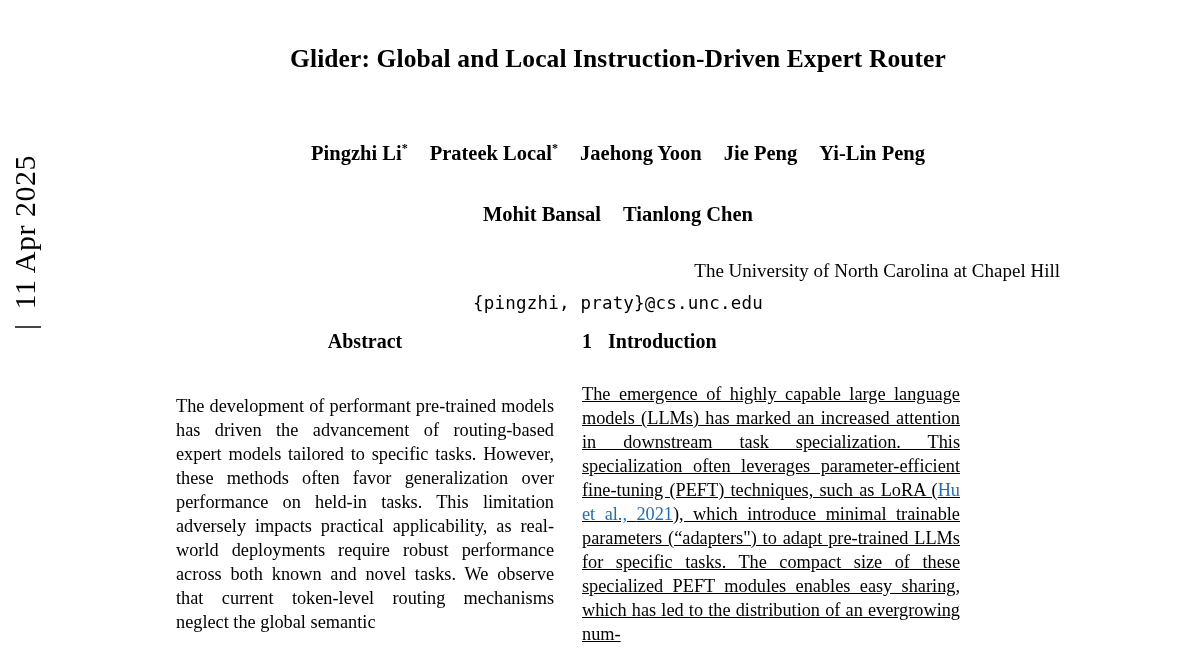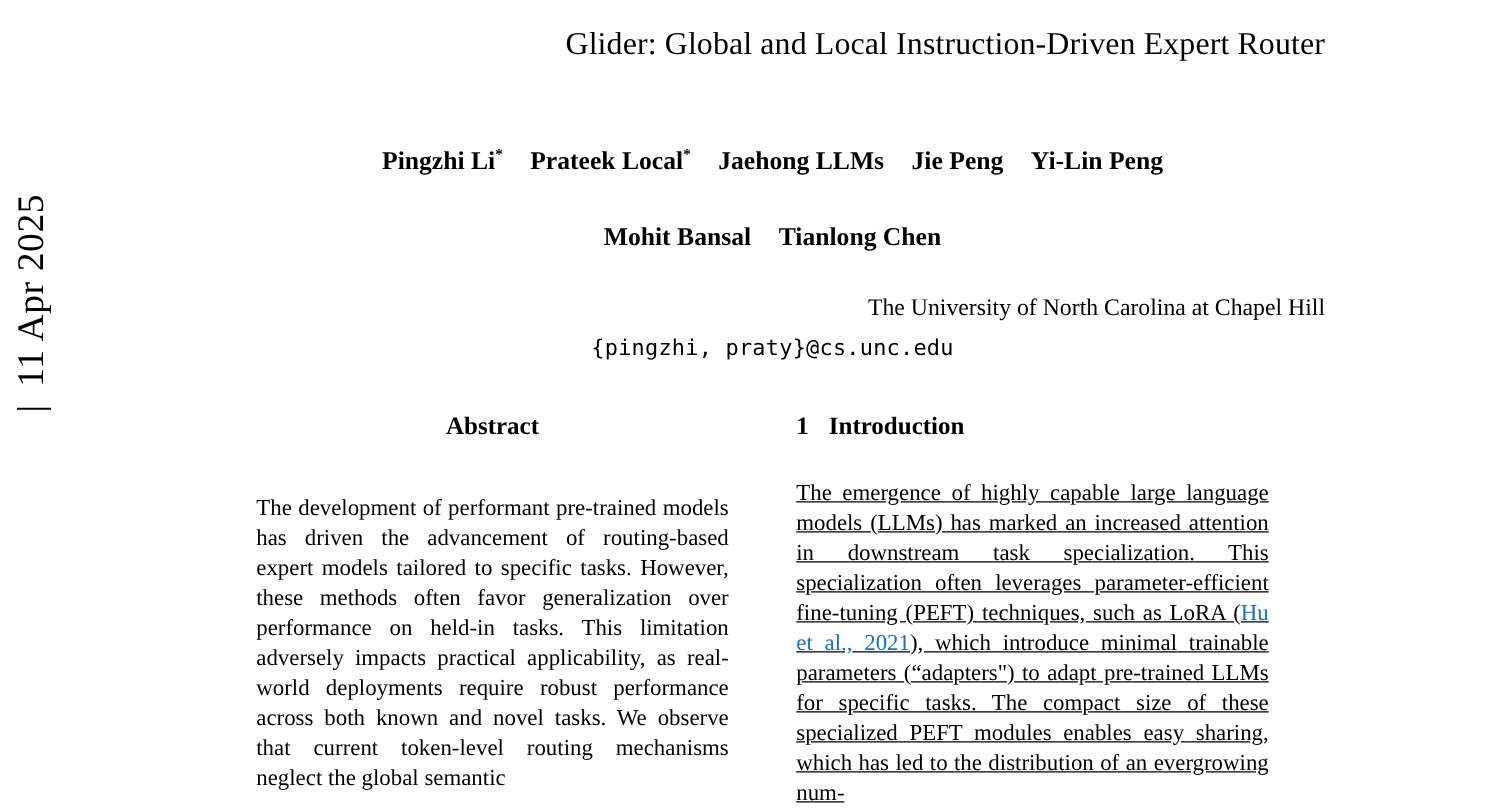--- a/index.html
+++ b/index.html
@@ -46,24 +46,24 @@
   
   .content {
     position: absolute;
     left: 176px;
     top: 0;
     width: 884px;
   }
 
   .paper-title {
     margin: 0;
-    padding-top: 20px;
-    text-align: right;
+    padding-top: 44px;
+    text-align: center;
     font-size: 25.5px;
-    font-weight: normal;
+    font-weight: bold;
     letter-spacing: 0.1px;
     line-height: 1.2;
   }
 
   .authors {
     margin-top: 48px;
     text-align: center;
     font-size: 20.5px;
     font-weight: bold;
     line-height: 1.45;
@@ -95,22 +95,21 @@
     letter-spacing: 0.2px;
   }
 
   
   .columns {
     position: absolute;
     left: 176px;
     top: 330px;
     width: 884px;
     display: flex;
-    gap: 54px;
-    margin-left: 29px;
+    gap: 28px;
   }
   .col {
     width: 378px;
   }
 
   .col-head-abstract {
     text-align: center;
     font-size: 20px;
     font-weight: bold;
     margin: 0 0 0 0;
@@ -149,21 +148,21 @@
 <div class="page">
 
   <div class="arxiv-stamp">
     <span class="bar">|</span><span>11 Apr 2025</span>
   </div>
 
   <div class="content">
     <h1 class="paper-title">Glider: Global and Local Instruction-Driven Expert Router</h1>
 
     <div class="authors">
-      <span class="author"><span>Pingzhi Li</span><sup>*</sup></span><span class="author"><span>Prateek Local</span><sup>*</sup></span><span class="author"><span>Jaehong LLMs</span></span><span class="author"><span>Jie Peng</span></span><span class="author"><span>Yi-Lin Peng</span></span>
+      <span class="author"><span>Pingzhi Li</span><sup>*</sup></span><span class="author"><span>Prateek Local</span><sup>*</sup></span><span class="author"><span>Jaehong Yoon</span></span><span class="author"><span>Jie Peng</span></span><span class="author"><span>Yi-Lin Peng</span></span>
       <div>
         <span class="author"><span>Mohit Bansal</span></span><span class="author"><span>Tianlong Chen</span></span>
       </div>
     </div>
 
     <div class="affiliation">The University of North Carolina at Chapel Hill</div>
     <div class="email">{pingzhi, praty}@cs.unc.edu</div>
   </div>
 
   <div class="columns">

